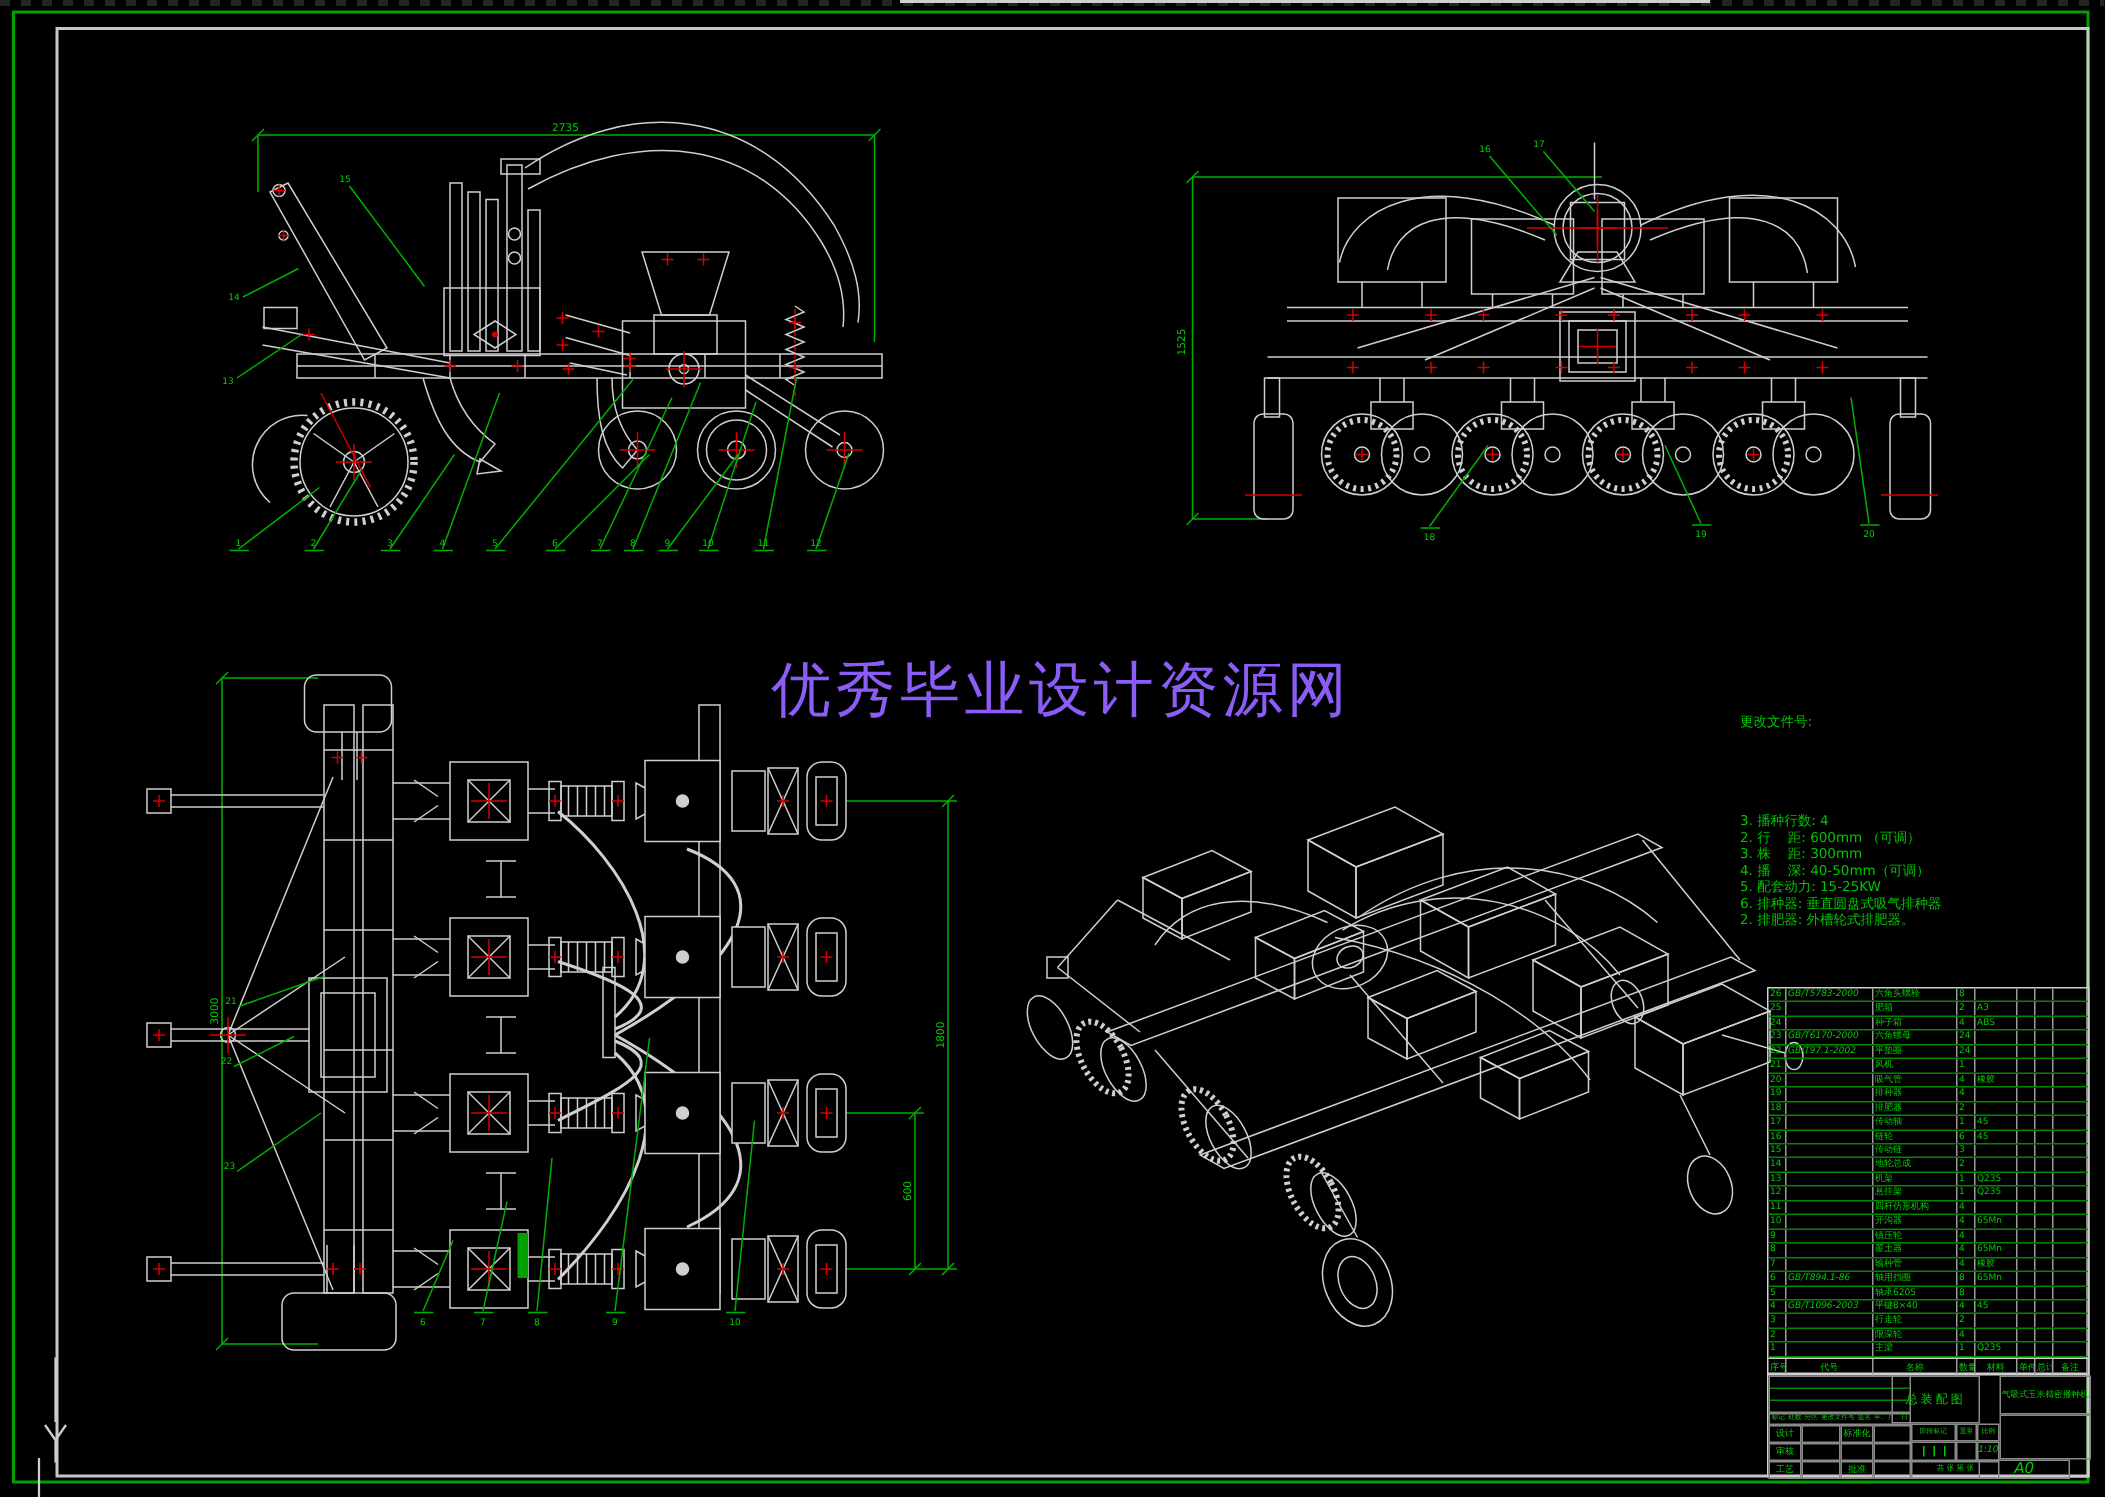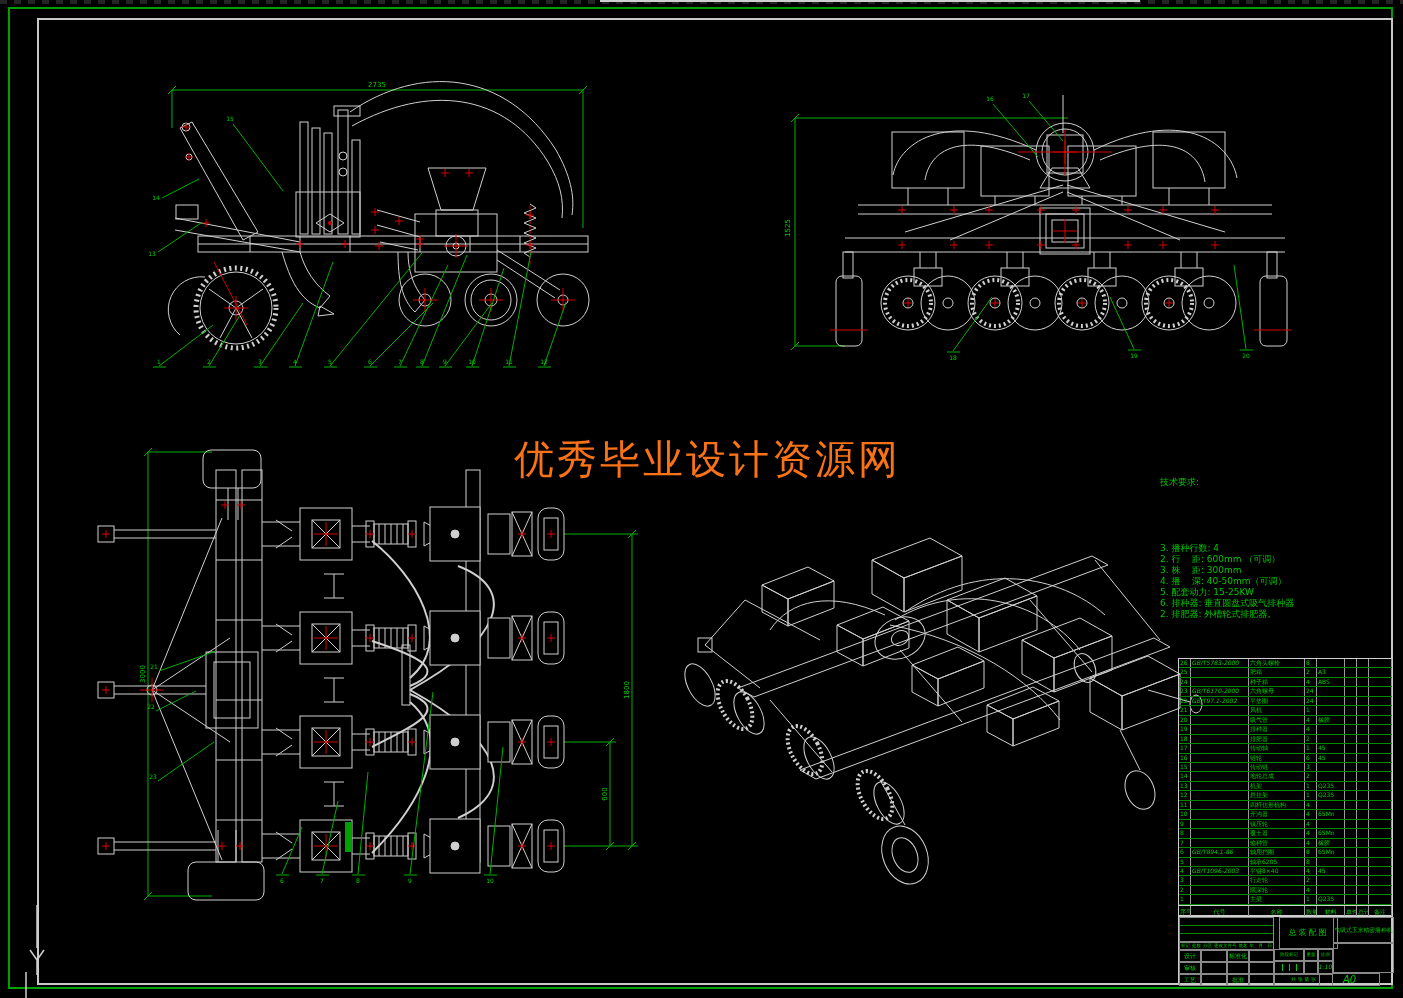--- a/index.html
+++ b/index.html
@@ -8,21 +8,21 @@
   .abs{position:absolute;}
   
   #topstrip{left:0;top:0;width:1403px;height:4px;
     background:repeating-linear-gradient(90deg,#242424 0 7px,#000 7px 14px);}
   #topline{left:600px;top:0;width:540px;height:2px;background:#cfcfcf;}
   #frame-outer{left:8px;top:7px;width:1385px;height:982px;border:2px solid #00a000;box-sizing:border-box;}
   #frame-inner{left:37px;top:18px;width:1356px;height:967px;border:2px solid #c8c8c8;box-sizing:border-box;}
   
   #cad{left:0;top:0;z-index:2;}
   
-  .wm{z-index:6;color:#f97316;font-family:"DejaVu Serif",serif;white-space:nowrap;text-align:center;}
+  .wm{z-index:6;color:#8b5cf6;font-family:"DejaVu Serif",serif;white-space:nowrap;text-align:center;}
   #wm1{left:514px;top:432px;font-size:40px;letter-spacing:3px;}
   #wm2{left:552px;top:498px;font-size:38px;letter-spacing:1px;}
   
   #tech{left:1160px;top:455px;z-index:3;color:#00c400;font-size:9px;line-height:11px;white-space:pre;}
   
   #bom{left:1178px;top:658px;width:215px;height:258px;z-index:4;border:1px solid #cfcfcf;
        box-sizing:border-box;color:#00cc00;}
   .bom-row{display:grid;grid-template-columns:12px 58px 56px 12px 28px 12px 12px auto;
        height:9.4615px;border-bottom:1px solid #008800;box-sizing:border-box;overflow:hidden;}
   .bom-row > div{border-right:1px solid #9a9a9a;font-size:6px;line-height:8px;
@@ -677,21 +677,21 @@
       <line x1="30" y1="950" x2="37" y2="960"></line>
         <line x1="44" y1="950" x2="37" y2="960"></line>
       <line x1="37" y1="960" x2="37" y2="975"></line>
       <line x1="26" y1="972" x2="26" y2="998"></line>
     </g>
   </svg>
 
   <div class="abs wm" id="wm1">优秀毕业设计资源网</div>
 
   <div class="abs" id="tech">
-    <div>技术要求:</div>
+    <div>更改文件号:</div>
     <div>
       
     <div>3. 播种行数: 4</div><div>2. 行    距: 600mm （可调）</div><div>3. 株    距: 300mm</div><div>4. 播    深: 40-50mm（可调）</div><div>5. 配套动力: 15-25KW</div><div>6. 排种器: 垂直圆盘式吸气排种器</div><div>2. 排肥器: 外槽轮式排肥器。</div></div>
   </div>
 
   <div class="abs" id="bom">
     <div>
 
     <div class="bom-row">
         <div>26</div>
@@ -985,21 +985,21 @@
     <div class="cell" style="left:70px;top:33px;width:25px;height:12px;"></div>
     <div class="cell" style="left:0;top:45px;width:22px;height:12px;">审核</div>
     <div class="cell" style="left:22px;top:45px;width:26px;height:12px;"></div>
     <div class="cell" style="left:48px;top:45px;width:22px;height:12px;"></div>
     <div class="cell" style="left:70px;top:45px;width:25px;height:12px;"></div>
     <div class="cell" style="left:0;top:57px;width:22px;height:12px;">工艺</div>
     <div class="cell" style="left:22px;top:57px;width:26px;height:12px;"></div>
     <div class="cell" style="left:48px;top:57px;width:22px;height:12px;">批准</div>
     <div class="cell" style="left:70px;top:57px;width:25px;height:12px;"></div>
 
-    <div class="cell" style="left:100px;top:0;width:59px;height:32px;font-size:8px;letter-spacing:2px;">总装配图</div>
+    <div class="cell" style="left:82px;top:0;width:59px;height:32px;font-size:8px;letter-spacing:2px;">总装配图</div>
     <div class="cell thin" style="left:95px;top:32px;width:30px;height:12px;">阶段标记</div>
     <div class="cell thin" style="left:125px;top:32px;width:14px;height:12px;">重量</div>
     <div class="cell thin" style="left:139px;top:32px;width:15px;height:12px;">比例</div>
     <div class="cell" style="left:95px;top:44px;width:30px;height:13px;">
       <span style="border-left:1px solid #00cc00;height:7px;margin:0 3px;"></span>
       <span style="border-left:1px solid #00cc00;height:7px;margin:0 3px;"></span>
       <span style="border-left:1px solid #00cc00;height:7px;margin:0 3px;"></span>
     </div>
     <div class="cell" style="left:125px;top:44px;width:14px;height:13px;"></div>
     <div class="cell" style="left:139px;top:44px;width:15px;height:13px;font-style:italic;">1:10</div>

